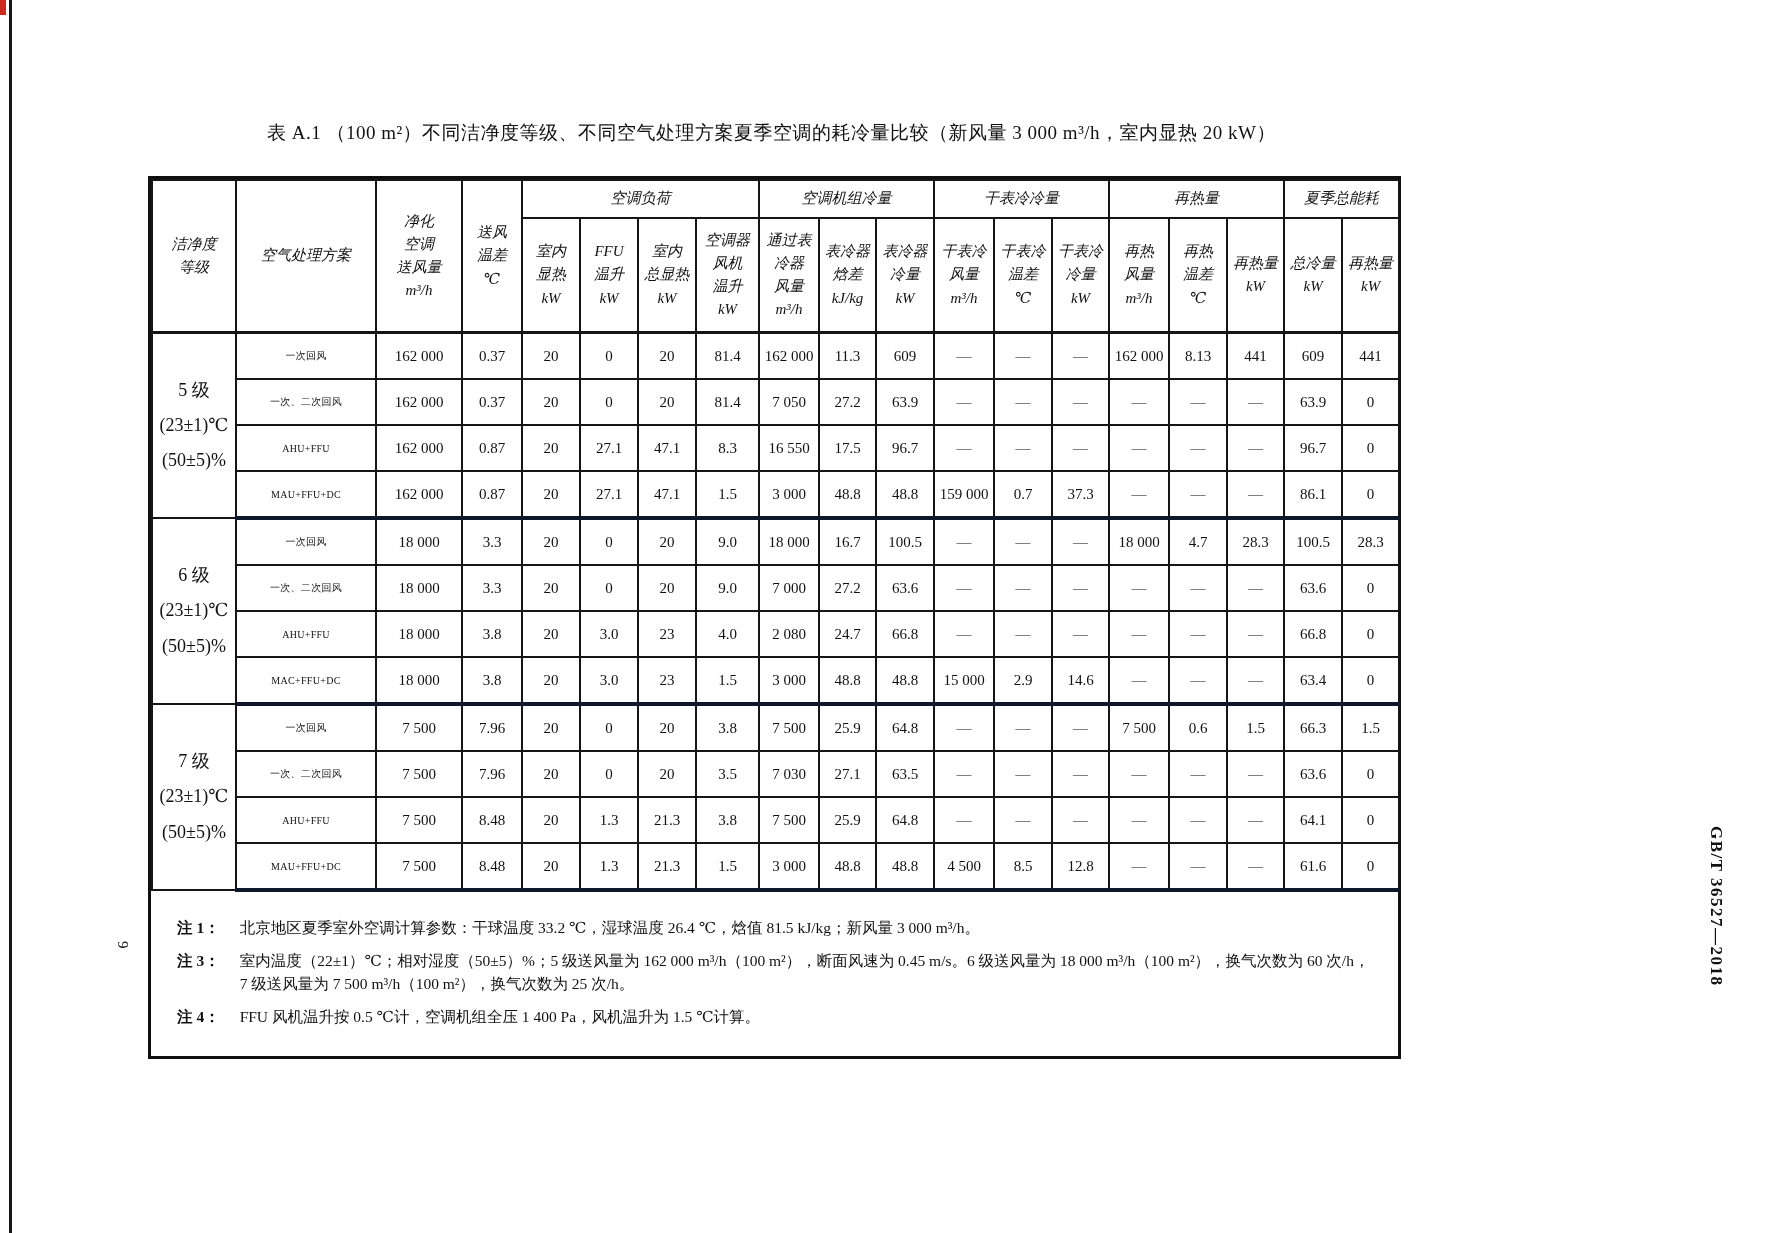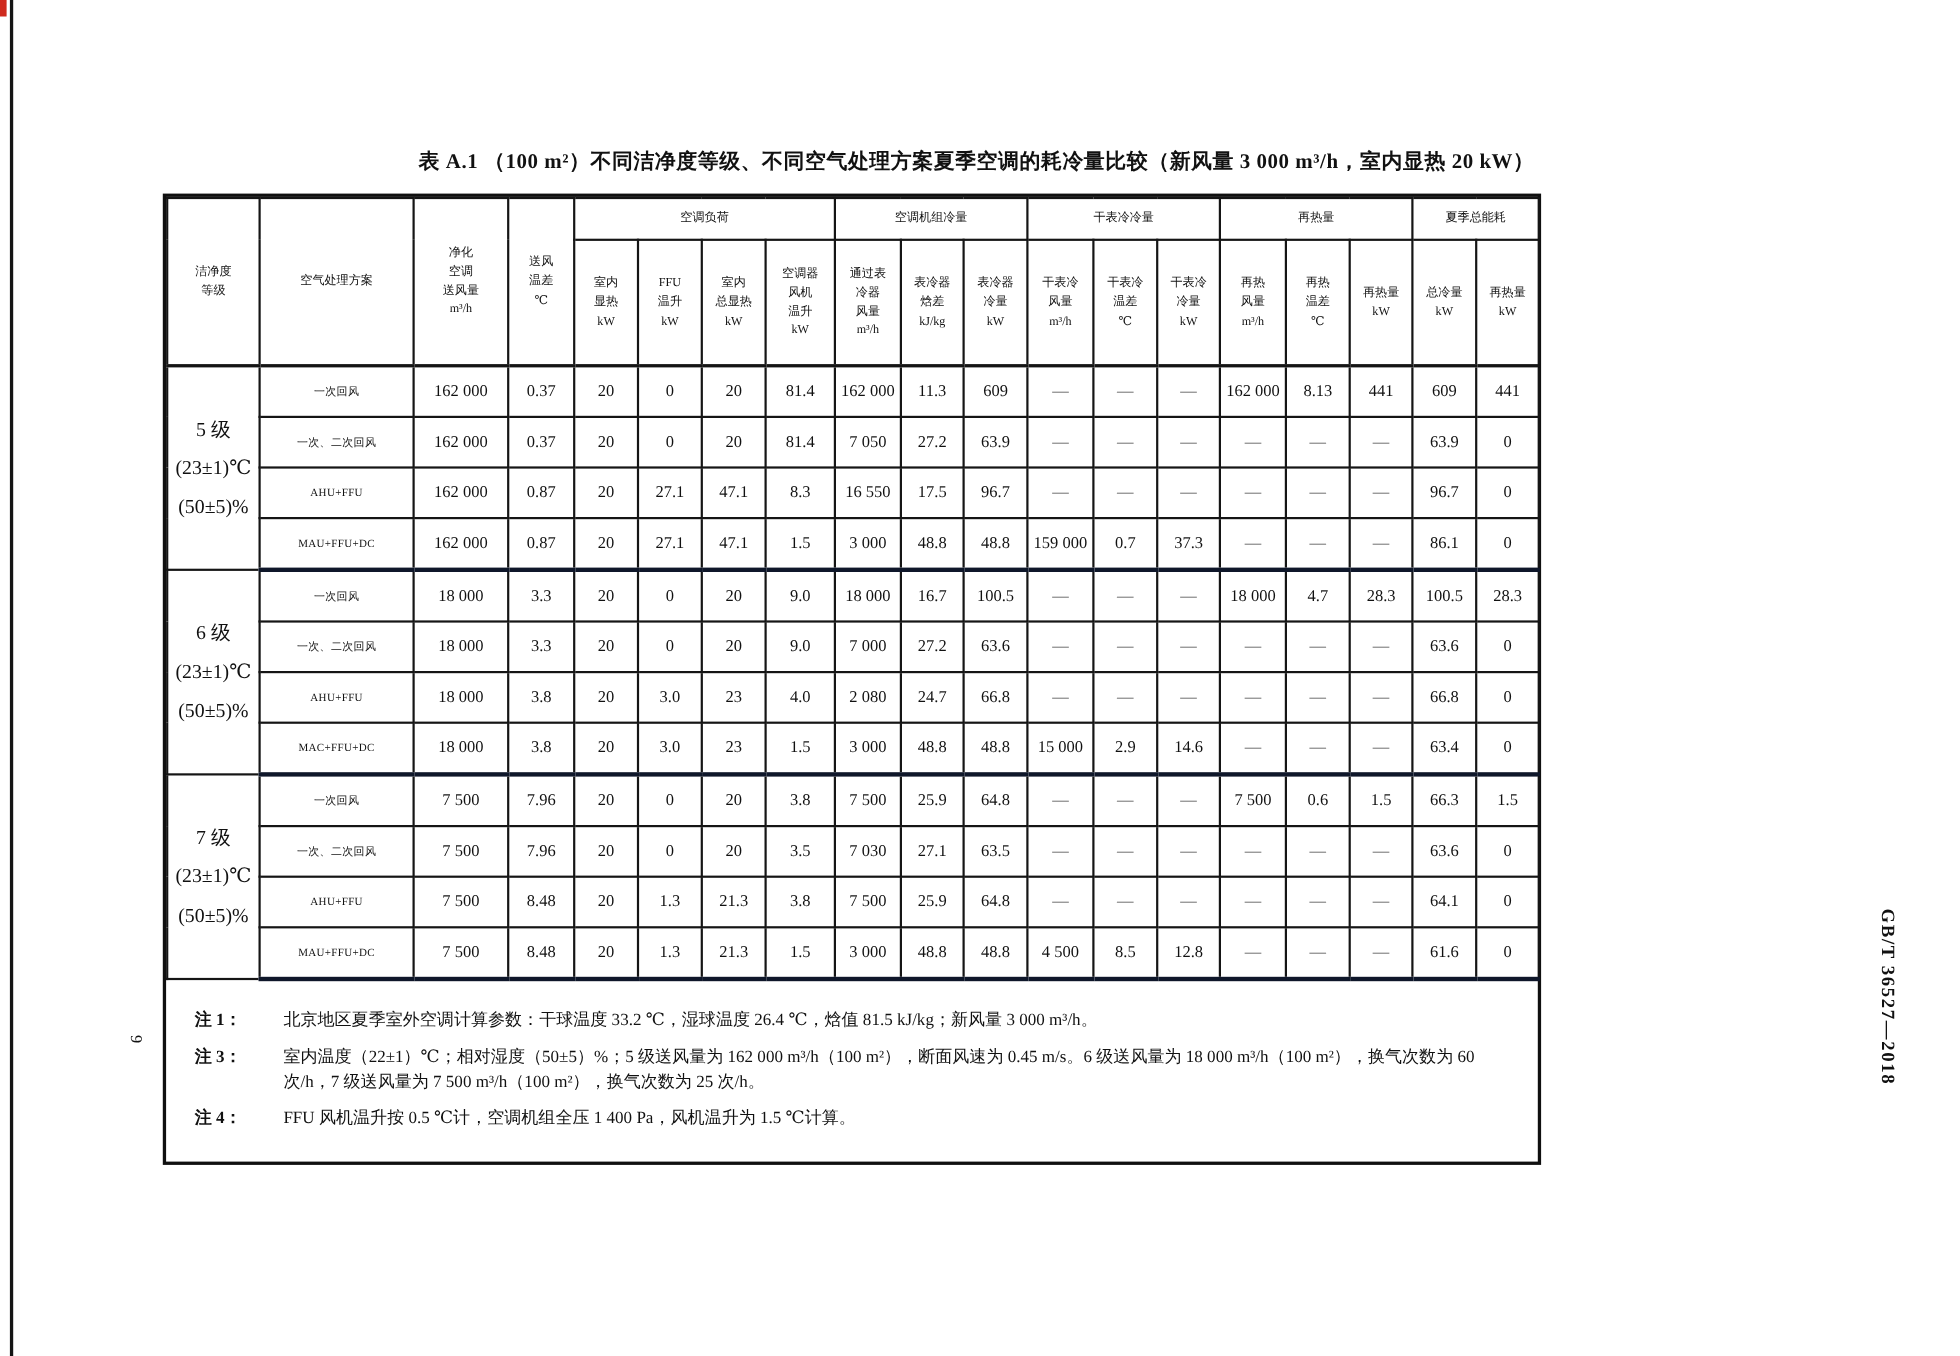--- a/index.html
+++ b/index.html
@@ -5,49 +5,49 @@
   html,body { margin:0; padding:0; background:#e8e8e8; }
   .page {
     position:relative; width:1782px; height:1233px; background:#ffffff;
     font-family:"Liberation Serif","DejaVu Serif",serif; color:#111;
     overflow:hidden;
   }
   .scan-edge { position:absolute; left:9px; top:0; width:3px; height:100%; background:#141414; }
   .scan-mark { position:absolute; left:0; top:0; width:6px; height:15px; background:#cf2a1e; }
 
   .doc-title {
-    position:absolute; top:134px; left:148px; width:1247px;
-    text-align:right; font-size:19px; font-weight:bold; letter-spacing:0.5px;
+    position:absolute; top:120px; left:148px; width:1247px;
+    text-align:center; font-size:19px; font-weight:normal; letter-spacing:0.5px;
     white-space:nowrap;
   }
 
   .frame {
     position:absolute; top:176px; left:148px; width:1247px;
     border:3px solid #101010; background:#fff;
   }
 
   table.cmp { border-collapse:collapse; table-layout:fixed; width:100%; }
   table.cmp th, table.cmp td {
     border:2px solid #151515; text-align:center; vertical-align:middle;
     font-weight:normal; padding:0 1px; overflow:hidden;
   }
-  thead th { font-size:11px; line-height:1.55; white-space:pre-line; }
+  thead th { font-size:15px; line-height:1.55; white-space:pre-line;font-style:italic; }
   thead tr.r1 th { height:36px; }
   thead tr.r2 th { height:112px; border-bottom:3px solid #151515; }
   thead th.h-span { border-bottom:3px solid #151515; }
   tbody td { font-size:15px; height:44px; }
   td.grp { white-space:pre-line; line-height:1.95; font-size:18px; border-bottom:4px solid #151515; }
   td.scheme { font-size:10px; letter-spacing:0.3px;border-radius:12px; }
   tr.group-end td { border-bottom:4px solid #0f172a; }
   td.dash { color:#555; }
 
   .notes { padding:14px 22px 16px 26px; font-size:15.5px; line-height:1.45; }
   .note { display:flex; align-items:baseline; margin:11px 0; }
   .note .nlab { font-weight:bold; white-space:nowrap; margin-right:20px; }
-  .note .ntext { flex:1;margin-left:18px; }
+  .note .ntext { flex:1; }
 
   .side-right {
     position:absolute; top:826px; left:1726px;
     transform:rotate(90deg); transform-origin:0 0;
     font-size:17px; font-weight:bold; white-space:nowrap; letter-spacing:1.5px;
   }
   .page-num {
     position:absolute; top:941px; left:131px;
     transform:rotate(90deg); transform-origin:0 0;
     font-size:15px;

